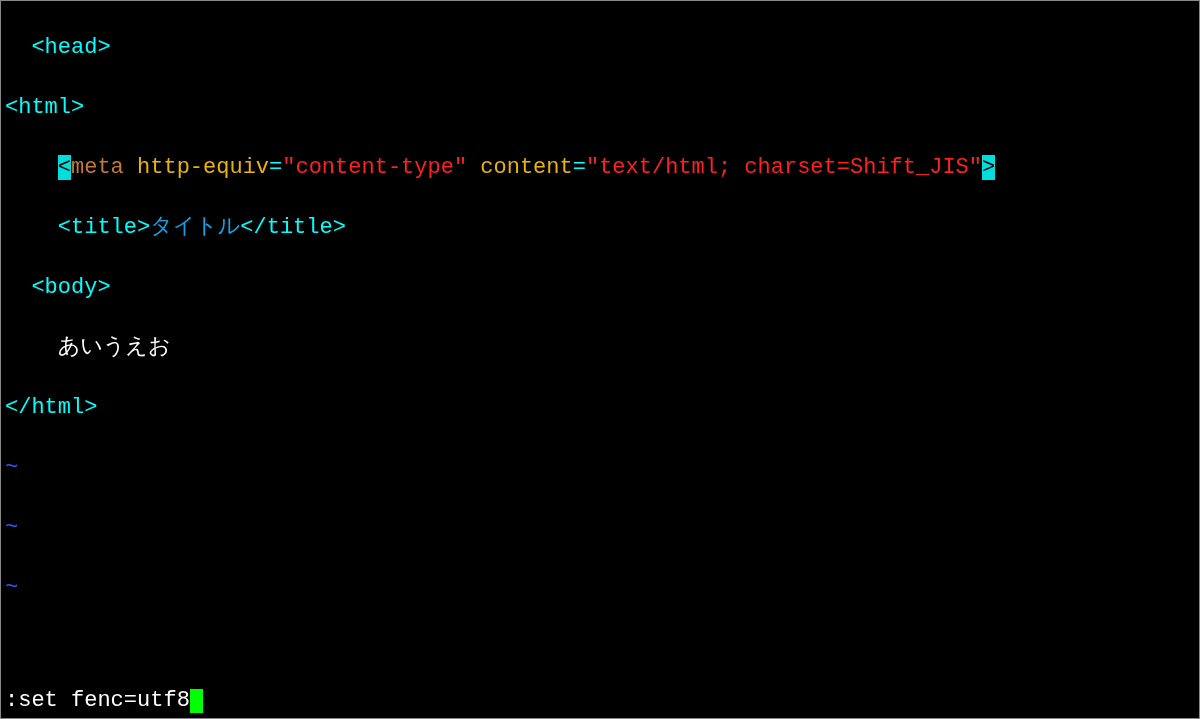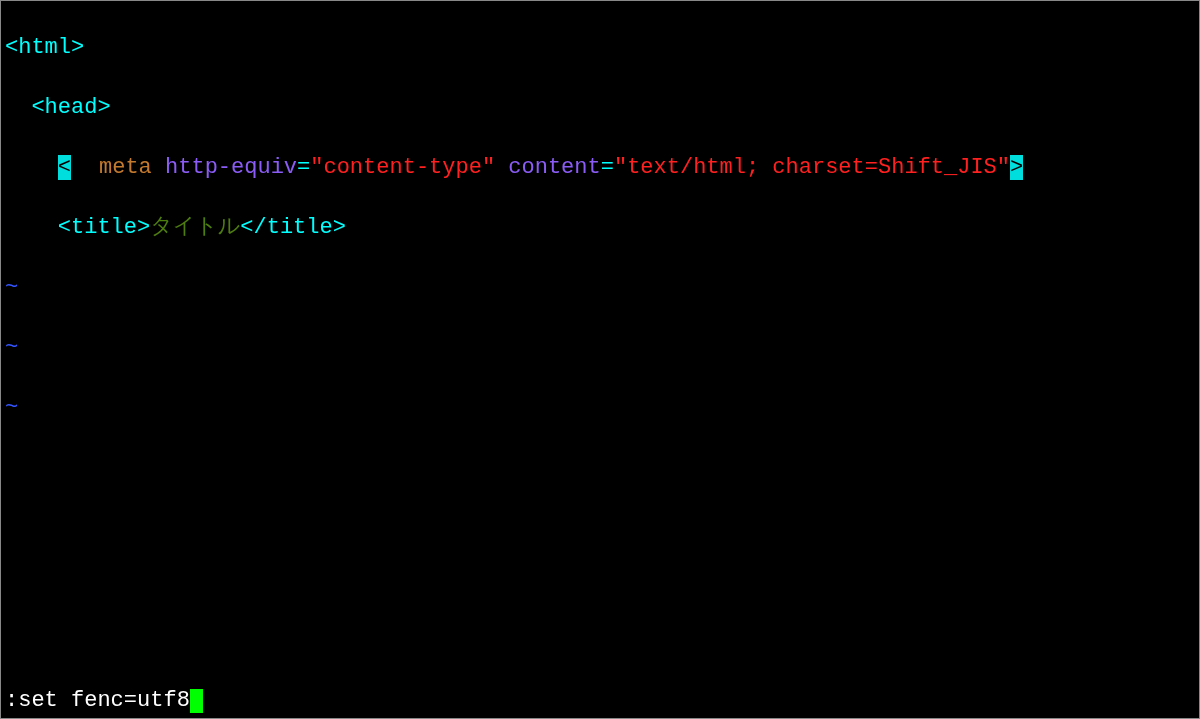--- a/index.html
+++ b/index.html
@@ -18,24 +18,24 @@
     font-family: "Courier New", monospace;
     font-size: 22px;
     line-height: 30px;
     position: relative;
   }
   .editor-area {
     padding: 2px 4px;
     white-space: pre;
   }
   .keyword { color: #00ffff; }
-  .special { color: #c47a2e; margin-left: 28px; }
-  .attr { color: #8b5cf6; }
+  .special { color: #c47a2e; }
+  .attr { color: #eab308; }
   .string { color: #ff2020; }
-  .content { color: #4d7c0f; }
+  .content { color: #0ea5e9; }
   .text { color: #ffffff; }
   .bracket-highlight {
     background: #00dddd;
     color: #000000;
   }
   .tilde {
     color: #3355ff;
   }
   .command-line {
     position: absolute;
@@ -50,24 +50,27 @@
     display: inline-block;
     width: 0.6em;
     height: 1.1em;
     vertical-align: text-bottom;
   }
 </style>
 </head>
 <body>
 
 <div class="editor-area">
+<div><span>  </span><span class="keyword">&lt;</span><span class="keyword">head</span><span class="keyword">&gt;</span></div>
 <div><span class="keyword">&lt;</span><span class="keyword">html</span><span class="keyword">&gt;</span></div>
-<div><span>  </span><span class="keyword">&lt;</span><span class="keyword">head</span><span class="keyword">&gt;</span></div>
 <div><span>    </span><span class="bracket-highlight">&lt;</span><span class="special">meta</span><span> </span><span class="attr">http-equiv</span><span class="keyword">=</span><span class="string">"content-type"</span><span> </span><span class="attr">content</span><span class="keyword">=</span><span class="string">"text/html; charset=Shift_JIS"</span><span class="bracket-highlight">&gt;</span></div>
 <div><span>    </span><span class="keyword">&lt;</span><span class="keyword">title</span><span class="keyword">&gt;</span><span class="content">タイトル</span><span class="keyword">&lt;/</span><span class="keyword">title</span><span class="keyword">&gt;</span></div>
+<div><span>  </span><span class="keyword">&lt;</span><span class="keyword">body</span><span class="keyword">&gt;</span></div>
+<div><span>    </span><span class="text">あいうえお</span></div>
+<div><span class="keyword">&lt;/</span><span class="keyword">html</span><span class="keyword">&gt;</span></div>
 <div class="tilde">~</div>
 <div class="tilde">~</div>
 <div class="tilde">~</div>
 
 
 
 
 
 
 

